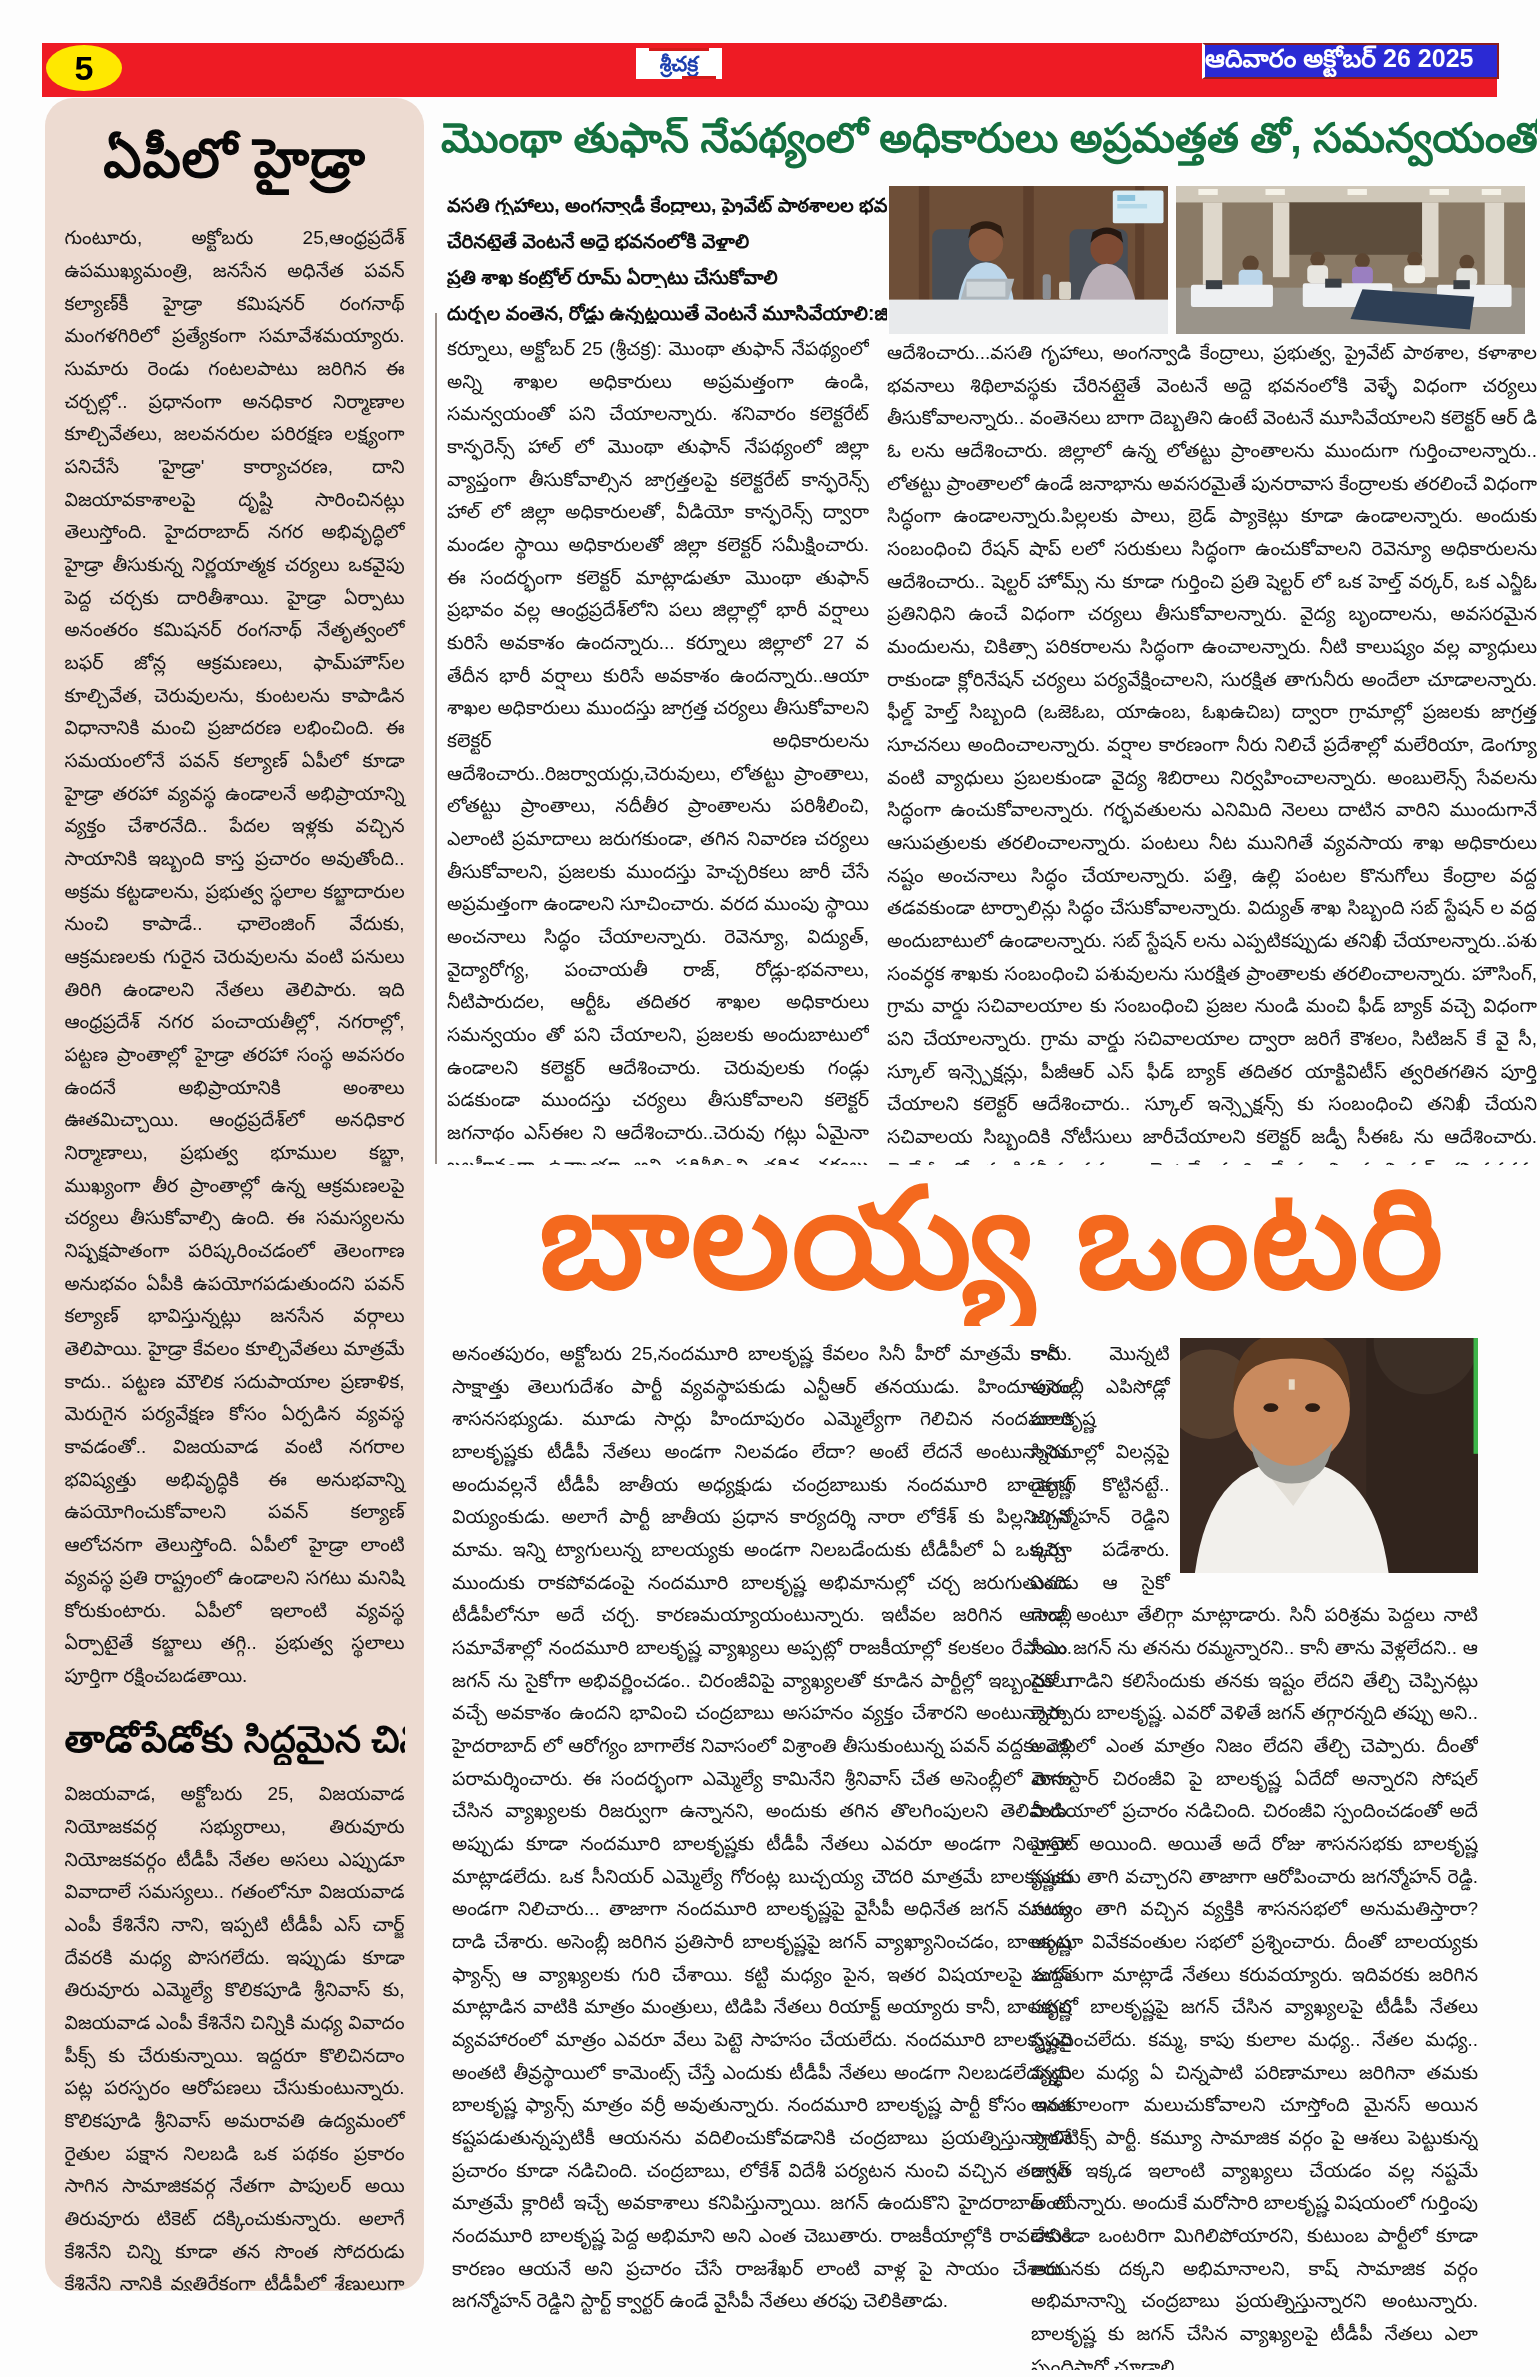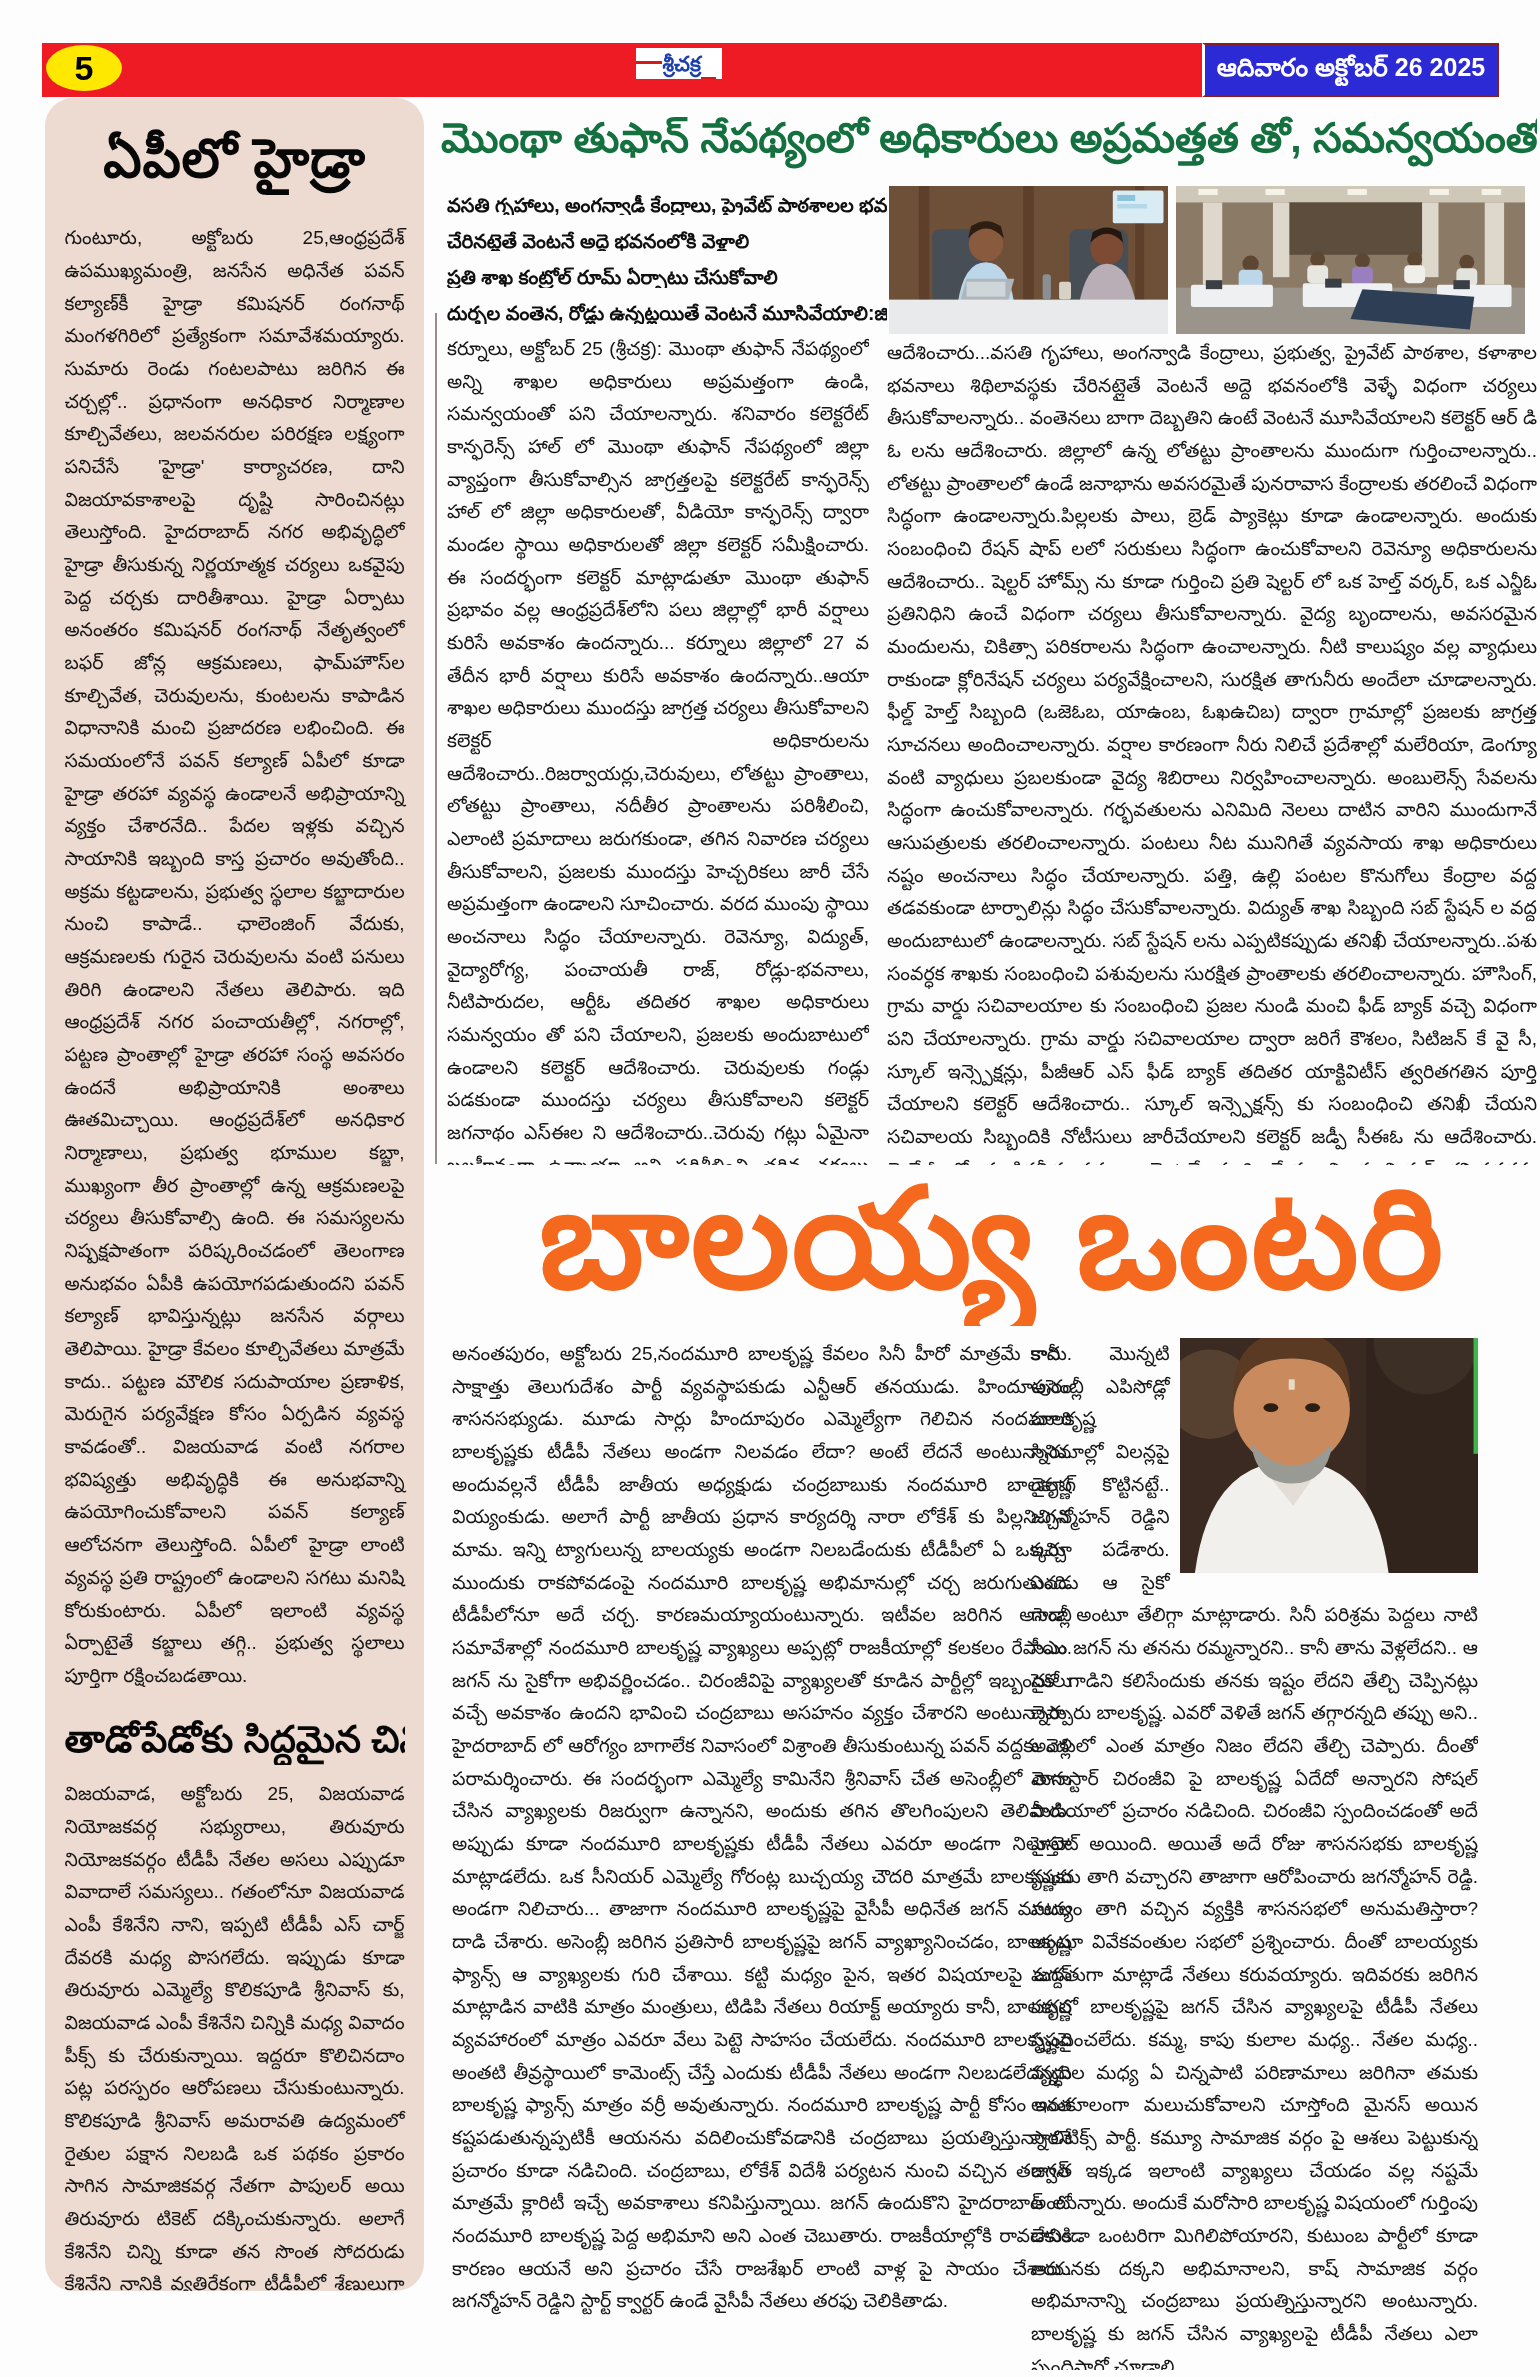--- a/index.html
+++ b/index.html
@@ -6,26 +6,26 @@
   html,body { background:#ffffff; }
   body { width:1541px; height:2377px; font-family:"Liberation Sans","DejaVu Sans",sans-serif; color:#111; }
   .page { position:relative; width:1541px; height:2377px; background:#fdfdfd; overflow:hidden; }
 
   
   .topbar { position:absolute; left:42px; top:43px; width:1455px; height:54px; background:var(--red,#ee1b24); }
   .page-badge { position:absolute; left:46px; top:45px; width:76px; height:46px; background:var(--yellow,#ffe800);
     border-radius:50%; display:flex; align-items:center; justify-content:center;
     font-size:34px; font-weight:bold; color:#000; }
   .logo-box { position:absolute; left:636px; top:48px; width:86px; height:31px; background:#fff;
-    display:flex; flex-direction:row; align-items:center; line-height:1; }
+    display:flex; flex-direction:column; align-items:center; line-height:1; }
   .logo-rule-top { width:70%; height:3px; background:#d31a1a; margin-bottom:2.2px; }
   .logo-word { font-size:21px; font-weight:bold; color:#1c3fae; }
   .logo-rule-bottom { width:40%; height:2.2px; background:#d31a1a; margin-top:2.2px; align-self:flex-end; margin-right:6px; }
-  .date-box { position:absolute; left:1202px; top:43px; width:297px; height:54px; background:var(--blue,#2b2ad4);
-    border:2.2px solid #8c1d1d; border-left:3px solid #ffffff; display:flex; align-items:center; justify-content:center;
+  .date-box { position:absolute; left:1202px; top:43px; width:297px; height:36px; background:var(--blue,#2b2ad4);
+    border:2.2px solid #8c1d1d; border-left:3px solid #ffffff; display:flex; align-items:center; 
     color:#fff; font-size:25px; font-weight:bold; white-space:nowrap; overflow:hidden; }
 
   
   .sidebar { position:absolute; left:45px; top:98px; width:379px; height:2193px; background:var(--beige,#eddbd1);
     border-radius:28px; padding:13.4px 19.4px 22.4px 19.4px; overflow:hidden; }
   .headline-a { font-size:54px; line-height:1.75; font-weight:bold; color:#070707; text-align:center;
     letter-spacing:0.7px; margin-bottom:16.4px; overflow:hidden; }
   .body-text { font-size:19px; line-height:1.72; text-align:justify; color:#151515; }
   .headline-b { font-size:37px; font-weight:bold; color:#070707; line-height:1.35; margin:22.4px 0 13.4px 0; overflow:hidden; white-space:nowrap; }
 

